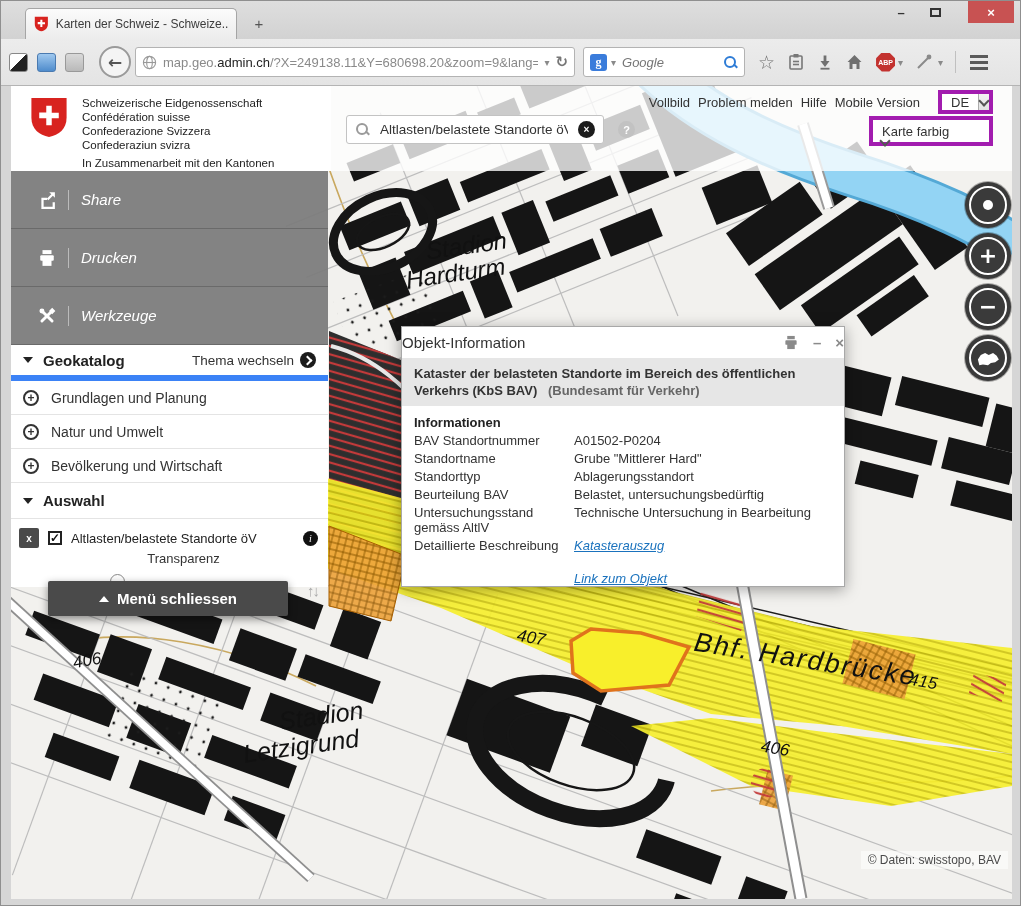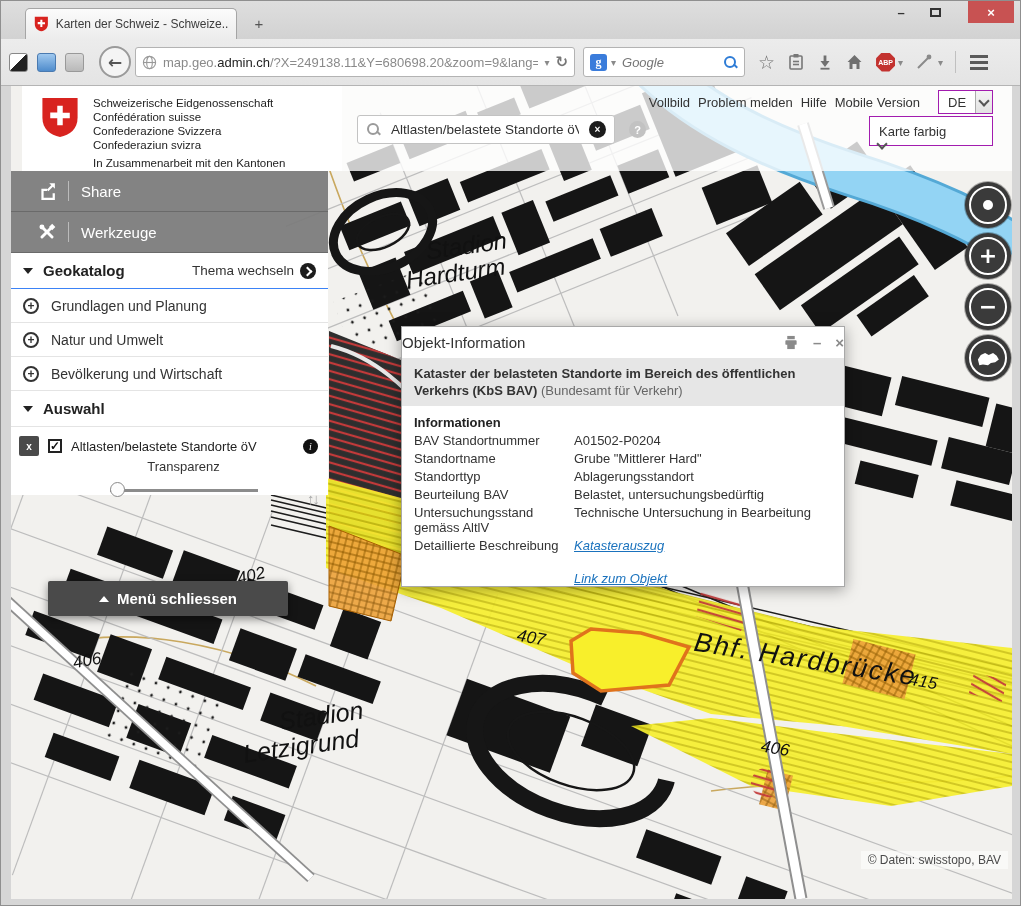--- a/index.html
+++ b/index.html
@@ -49,51 +49,51 @@
        clip-path:polygon(30% 0,70% 0,100% 30%,100% 70%,70% 100%,30% 100%,0 70%,0 30%);}
   #hamburger{margin-left:14px;display:flex;flex-direction:column;gap:3px;}
   #hamburger span{display:block;width:18px;height:3px;background:#5a5a5a;}
   .vsep{width:1px;height:22px;background:#c0c0c0;margin-left:12px;}
 
   
   #viewport{position:absolute;left:10px;top:85px;width:1001px;height:813px;background:#f1f0ed;overflow:hidden;}
   #mapsvg{position:absolute;left:0;top:0;}
 
   
-  #pg-header{position:absolute;left:11px;top:0;right:0;height:85px;background:rgba(255,255,255,0.78);}
+  #pg-header{position:absolute;left:0;top:0;right:0;height:85px;background:rgba(255,255,255,0.78);}
   #logo-box{position:absolute;left:0;top:0;width:320px;height:85px;background:#fff;display:flex;padding:10px 0 0 18px;gap:13px;}
   #logo-text div{font-size:11.5px;color:#222;line-height:14px;}
   #logo-sub{font-size:11px;color:#666;margin-top:4px;}
   #topsearch{position:absolute;left:335px;top:29px;width:258px;height:29px;background:#fff;border:1px solid #c3c3c3;border-radius:3px;
              display:flex;align-items:center;padding:0 8px;gap:8px;}
   #topsearch input{flex:1;border:none;outline:none;font-size:13.5px;color:#333;background:transparent;}
   #clearbtn{width:17px;height:17px;border-radius:50%;background:#1c1c1c;color:#fff;font-size:10px;font-weight:bold;
             display:flex;align-items:center;justify-content:center;}
   #helpbtn{position:absolute;left:607px;top:35px;width:17px;height:17px;border-radius:50%;background:#c2c2c2;color:#fff;
            font-size:11px;font-weight:bold;display:flex;align-items:center;justify-content:center;}
   #toplinks{position:absolute;right:92px;top:9px;display:flex;gap:8px;font-size:13px;color:#333;}
   #toplinks span{white-space:nowrap;}
-  .selectbox{background:#fff;border:1px solid #a21caf;display:flex;align-items:stretch;font-size:13px;color:#333;}
+  .selectbox{background:#fff;border:4px solid #a21caf;display:flex;align-items:stretch;font-size:13px;color:#333;}
   .selectbox .val{flex:1;display:flex;align-items:center;padding:0 9px;white-space:nowrap;}
   .selectbox .chev{width:22px;border-left:1px solid #ababab;background:linear-gradient(#f4f4f4,#e2e2e2);position:relative;}
   .chev::after{content:"";position:absolute;left:50%;top:50%;width:6px;height:6px;margin:-5px 0 0 -4px;
                border-right:2px solid #555;border-bottom:2px solid #555;transform:rotate(45deg);}
   #langsel{position:absolute;right:19px;top:4px;width:55px;height:24px;}
   #stylesel{position:absolute;right:19px;top:30px;width:124px;height:30px;flex-direction:column;}
 
   
   #sidebar{position:absolute;left:0;top:85px;width:317px;}
-  .toolrow{height:41px;background:rgba(123,123,123,0.93);border-bottom:1px solid rgba(95,95,95,0.7);
-           display:flex;align-items:center;padding-left:27px;color:#fff;}
+  .toolrow{height:58px;background:rgba(123,123,123,0.93);border-bottom:1px solid rgba(95,95,95,0.7);
+           display:flex;align-items:center;padding-left:27px;color:#fff;font-style:italic;}
   .toolrow .ticon{width:18px;height:18px;}
   .toolrow .tsep{width:1px;height:20px;background:rgba(255,255,255,0.45);margin:0 12px;}
   .toolrow .tlabel{font-size:15px;}
   #panel{background:#fff;}
   .caret-down{width:0;height:0;border-left:5px solid transparent;border-right:5px solid transparent;border-top:6px solid #222;display:inline-block;}
-  #geokat{height:36px;display:flex;align-items:center;padding:0 12px;gap:10px;border-bottom:1px solid #3b82f6;}
+  #geokat{height:36px;display:flex;align-items:center;padding:0 12px;gap:10px;border-bottom:6px solid #3b82f6;}
   #geokat b{font-size:15px;color:#222;flex:1;}
   #thema{font-size:13.5px;color:#333;display:flex;align-items:center;gap:6px;}
   .circ-arrow{width:16px;height:16px;border-radius:50%;background:#1c1c1c;position:relative;display:inline-block;}
   .circ-arrow::after{content:"";position:absolute;left:4px;top:5px;width:5px;height:5px;border-right:2px solid #fff;border-top:2px solid #fff;transform:rotate(45deg);}
   .catrow{height:34px;display:flex;align-items:center;gap:12px;padding:0 12px;border-bottom:1px solid #e4e4e4;font-size:14px;color:#333;}
   .plusico{width:16px;height:16px;border-radius:50%;border:2px solid #333;color:#333;font-size:12px;font-weight:bold;
            display:flex;align-items:center;justify-content:center;line-height:0;flex:0 0 auto;}
   #auswahl{height:36px;display:flex;align-items:center;gap:10px;padding:0 12px;border-bottom:1px solid #e4e4e4;}
   #auswahl b{font-size:15px;color:#222;}
   #layerblock{padding:6px 10px 8px 8px;}
@@ -122,21 +122,21 @@
   .mapctl .g{font-size:22px;font-weight:bold;line-height:1;}
   #ctl-geo .dot{width:10px;height:10px;border-radius:50%;background:#fff;}
 
   
   #popup{position:absolute;left:390px;top:240px;width:444px;height:261px;background:#fff;border:1px solid #a8a8a8;
          box-shadow:0 3px 14px rgba(0,0,0,0.35);}
   #pop-head{height:31px;display:flex;align-items:center;padding:0 0;gap:14px;}
   #pop-title{font-size:15px;color:#333;flex:1;}
   .pop-ico{color:#8a8a8a;font-size:15px;font-weight:bold;line-height:1;}
   #pop-sub{background:#e6e6e6;padding:7px 12px;font-size:13px;line-height:17px;color:#333;}
-  #pop-sub .agency{color:#666;font-weight:normal;}
+  #pop-sub .agency{color:#666;font-weight:bold;margin-left:7px;}
   #pop-body{padding:9px 12px;}
   #pop-section{font-size:13px;font-weight:bold;color:#222;margin-bottom:3px;}
   .info-grid{display:grid;grid-template-columns:152px 1fr;column-gap:8px;row-gap:3px;font-size:13px;color:#333;}
   .plink{color:#1a72bd;text-decoration:underline;cursor:pointer;font-style:italic;}
   .mt{margin-top:15px;}
 
   
   #attrib{position:absolute;right:4px;bottom:30px;background:rgba(255,255,255,0.55);color:#4a4a4a;
           font-size:12px;padding:2px 7px;}
   #bottombar{position:absolute;left:0;right:0;bottom:0;height:26px;background:rgba(208,208,208,0.85);
@@ -468,20 +468,29 @@
     <div id="sidebar">
       <div class="toolrow">
         <svg class="ticon" viewBox="0 0 16 16">
             <path fill="#fff" d="M3 6 h5 v2 H5 v6 h8 v-4 h2 v6 H3z"></path>
             <path fill="#fff" d="M10 1 h5 v5 l-1.8-1.8 -4 4 -1.4-1.4 4-4z"></path>
           </svg>
         <span class="tsep"></span>
         <span class="tlabel">Share</span>
       </div>
       <div class="toolrow">
+        <svg class="ticon" viewBox="0 0 16 16" fill="#fff">
+            <rect x="4" y="1" width="8" height="3.5"></rect>
+            <rect x="2" y="5.5" width="12" height="5" rx="1"></rect>
+            <rect x="4" y="9.5" width="8" height="5.5"></rect>
+          </svg>
+        <span class="tsep"></span>
+        <span class="tlabel">Drucken</span>
+      </div>
+      <div class="toolrow">
         <svg class="ticon" viewBox="0 0 16 16">
             <g stroke="#fff" stroke-width="2.6" stroke-linecap="round">
               <line x1="3.5" y1="3.5" x2="12.5" y2="12.5"></line>
               <line x1="12.5" y1="3.5" x2="3.5" y2="12.5"></line>
             </g>
             <circle cx="3.5" cy="3.5" r="2.2" fill="#fff"></circle>
             <rect x="10.6" y="1.6" width="4" height="4" fill="#fff" transform="rotate(45 12.6 3.6)"></rect>
           </svg>
         <span class="tsep"></span>
         <span class="tlabel">Werkzeuge</span>

